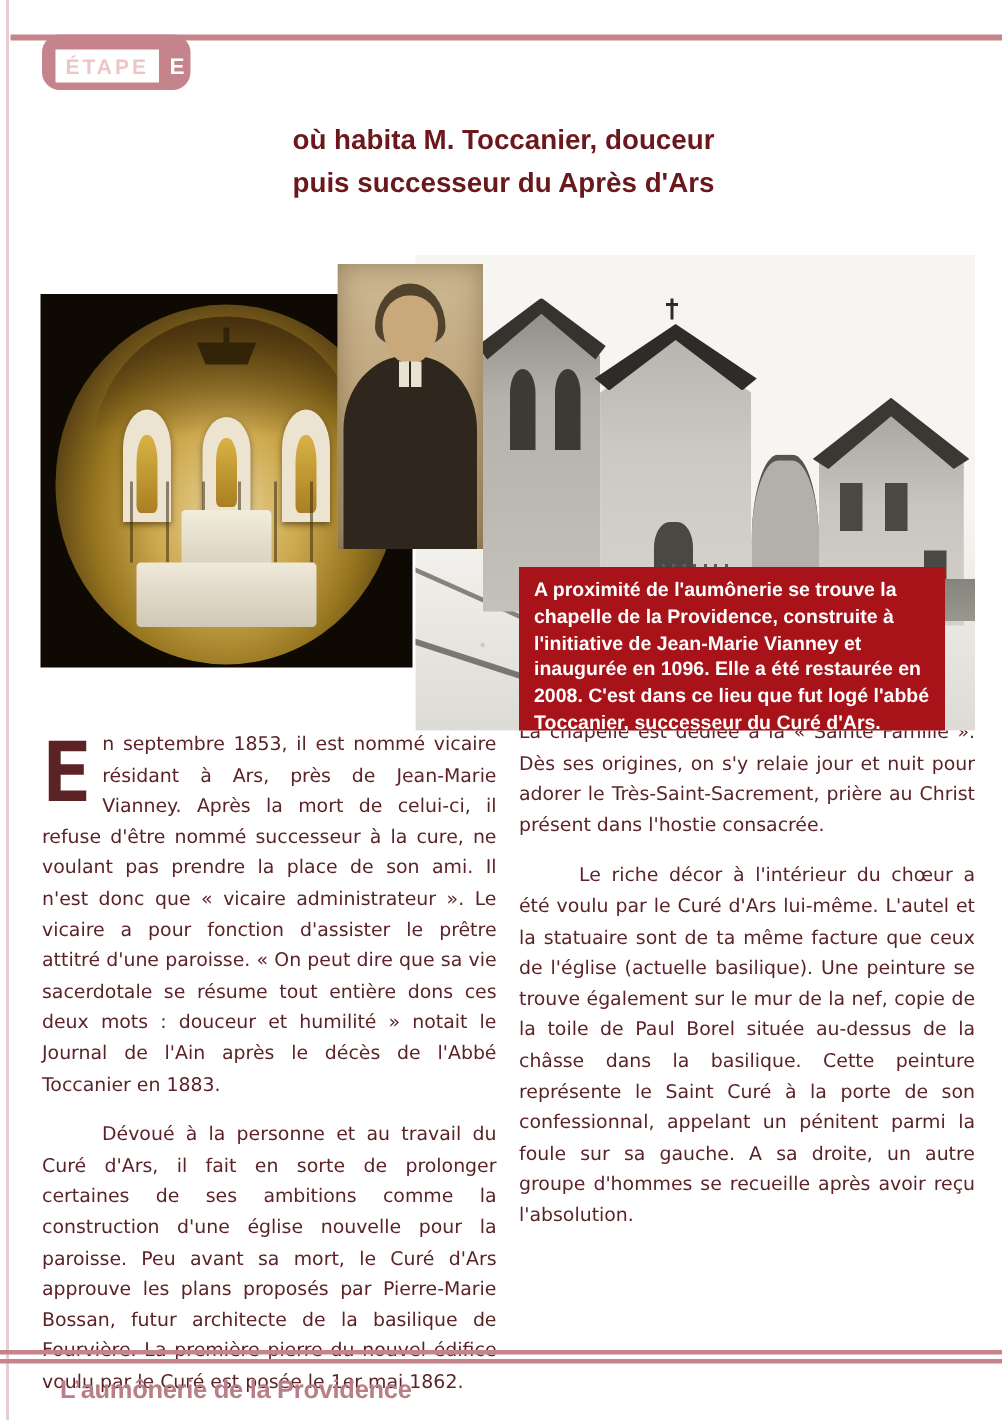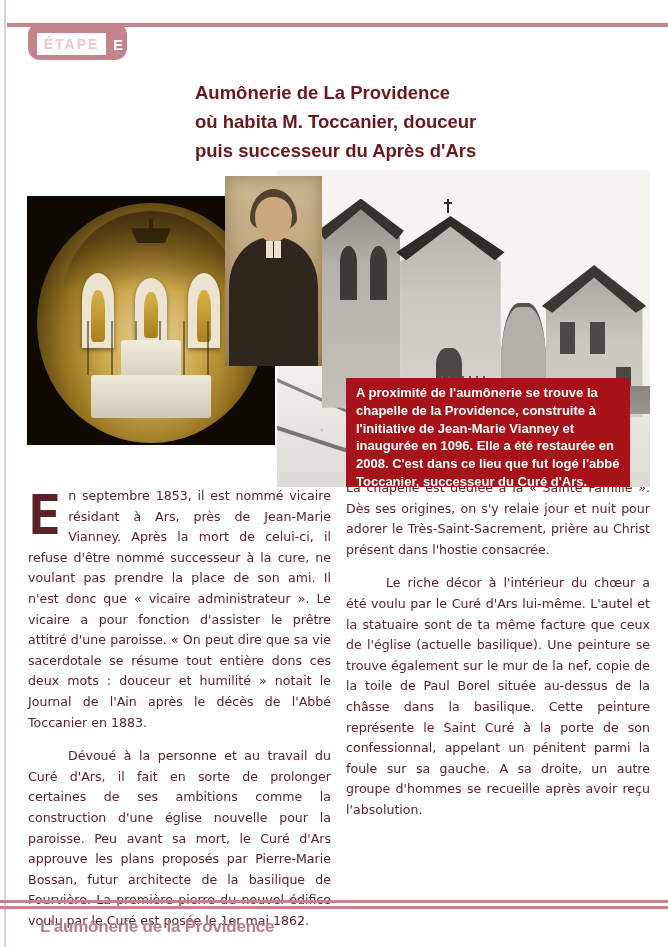--- a/index.html
+++ b/index.html
@@ -113,21 +113,20 @@
 
   <div class="left-rule"></div>
   <div class="top-rule"></div>
 
   <div class="badge">
     <div class="badge-inner">ÉTAPE</div>
     <div class="badge-letter">E</div>
   </div>
 
   <div class="title">
-    <div>Aumônerie de La Providence</div>
     <div>où habita M. Toccanier, douceur</div>
     <div>puis successeur du Après d'Ars</div>
   </div>
 
   <div class="img building">
     <div class="grain"></div>
     <div class="b-path1"></div>
     <div class="b-path2"></div>
     <div class="b-nave"></div>
     <div class="b-nave-roof"></div>

